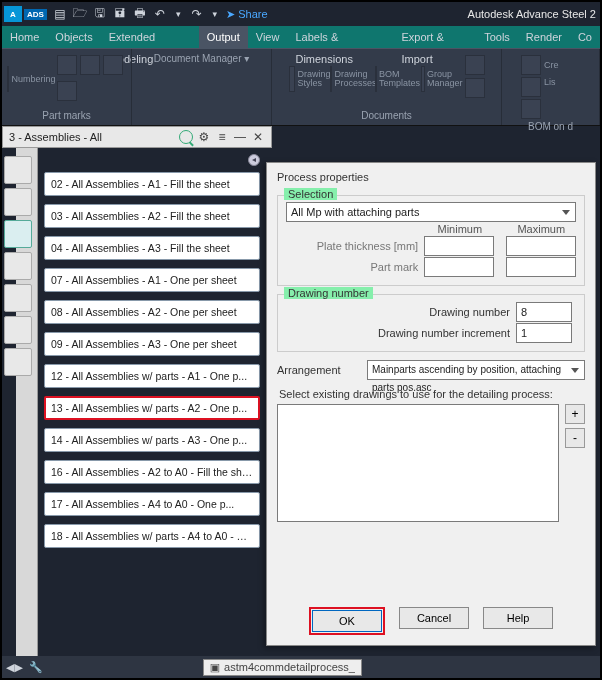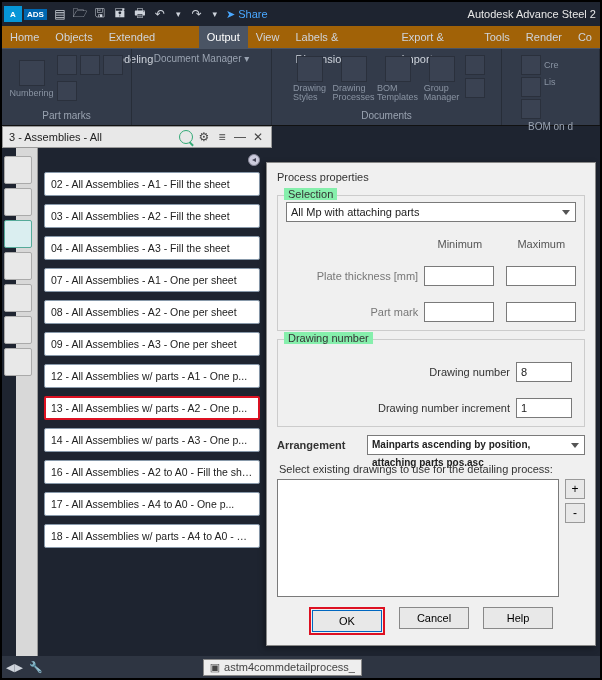--- a/index.html
+++ b/index.html
@@ -7,28 +7,28 @@
   .app-frame { position: absolute; inset: 0; border: 2px solid #000; background: #1e2430; }
   
   .titlebar { height: 24px; background: #1e2430; display: flex; align-items: center; color: #e8e8e8; font-size: 11px; }
   .app-icon { width: 18px; height: 16px; background: #0696d7; color: #fff; font-size: 8px; font-weight: bold; display: flex; align-items: center; justify-content: center; margin-left: 2px; }
   .ads-badge { background: #0067b1; color: #fff; font-size: 8px; padding: 1px 3px; margin-left: 2px; font-weight: bold; }
   .qat { display: flex; gap: 6px; margin-left: 6px; align-items: center; }
   .qat-icon { width: 14px; height: 14px; display: flex; align-items: center; justify-content: center; color: #cfd4dc; font-size: 12px; }
   .share-link { color: #4aa8ff; font-size: 11px; margin-left: 6px; display: flex; align-items: center; gap: 3px; }
   .app-title { margin-left: auto; margin-right: 4px; color: #e8e8e8; font-size: 11px; }
   
-  .menubar { height: 22px; background: #a16207; display: flex; align-items: flex-end; font-size: 11px; color: #cfd4dc; }
+  .menubar { height: 22px; background: #0f766e; display: flex; align-items: flex-end; font-size: 11px; color: #cfd4dc; }
   .menubar .tab { padding: 0 8px; height: 22px; line-height: 22px; cursor: pointer; }
   .menubar .tab.active { background: #4a5464; color: #fff; }
   
   .ribbon { height: 78px; background: #333b4a; display: flex; border-top: 1px solid #4a5464; border-bottom: 1px solid #111; }
   .ribbon-group { border-right: 1px solid #272d38; padding: 2px 6px; display: flex; flex-direction: column; justify-content: space-between; }
   .ribbon-group .icons { display: flex; gap: 4px; flex-wrap: wrap; align-content: flex-start; padding-top: 4px; justify-content: center;}
-  .ribbon-btn-lg { width: 42px; height: 48px; display:flex; flex-direction:column; align-items:center; justify-content:center; font-size:9px; color:#8a94a3; gap:2px;}
+  .ribbon-btn-lg { width: 42px; height: 48px; display:flex; align-items:center; justify-content:center; font-size:9px; color:#8a94a3; gap:2px;}
   .ribbon-btn-sm { width: 20px; height: 20px; background: #3a4252; border:1px solid #2a303c; }
   .ribbon-glyph { width:26px; height:26px; background:#3a4252; border:1px solid #2a303c; }
   .ribbon-group-label { font-size: 10px; color: #9aa3b1; text-align: center; padding: 2px 0; }
   
   .panel-header { height: 22px; background: #e8e8e8; display: flex; align-items: center; padding: 0 6px; font-size: 12px; color: #222; border:1px solid #999;}
   .panel-header .title { font-size: 11px; }
   .panel-header .tools { margin-left: auto; display: flex; gap: 4px; font-size: 12px; color:#444;}
   .panel-header .tool-icon { width:14px; height:14px; display:flex; align-items:center; justify-content:center;}
   .search-circle { width:14px; height:14px; border:1.5px solid #3a7; border-radius:50%; position:relative;}
   .search-circle::after{content:""; position:absolute; width:5px; height:1.5px; background:#3a7; transform:rotate(45deg); bottom:-1px; right:-2px;}
@@ -46,21 +46,21 @@
   .list-item { margin: 4px 6px 8px 6px; background:#fff; border:1px solid #89a; border-radius:2px; padding:5px 6px; font-size:10.5px; color:#222; white-space:nowrap; overflow:hidden; text-overflow:ellipsis; cursor:pointer;}
   .list-item.selected { border:2px solid #d12; padding:4px 5px;}
   .mid-dark { flex:1; background:#1e2430;}
   
   .dialog { position:absolute; top:160px; right:4px; width:330px; bottom:32px; background:#f0f0f0; border:1px solid #888; box-shadow:-2px 2px 6px rgba(0,0,0,.4);}
   .dialog .hdr { padding:8px 10px; font-size:11px; color:#333;}
   .group-box { margin:4px 10px 8px 10px; border:1px solid #ccc; padding:6px 8px 8px 8px; position:relative;}
   .group-box .legend { position:absolute; top:-8px; left:6px; background:#86efac; padding:0 4px; font-size:11px; color:#333;}
   .combo { width:100%; height:20px; background:#fff; border:1px solid #7a7a7a; font-size:11px; padding:0 18px 0 4px; position:relative; line-height:18px; color:#222;}
   .combo::after { content:""; position:absolute; right:5px; top:7px; border-left:4px solid transparent; border-right:4px solid transparent; border-top:5px solid #555;}
-  .row { display:flex; align-items:center; margin-top:16px; }
+  .row { display:flex; align-items:center; margin-top:1px; }
   .row .lbl { font-size:11px; color:#777; text-align:right; width:140px; padding-right:6px;}
   .row .lbl.dark { color:#333;}
   .row .col-h { width:70px; font-size:11px; color:#555; text-align:center;}
   .text-input { height:20px; background:#fff; border:1px solid #7a7a7a; font-size:11px; padding:0 4px; color:#222;}
   .arr-label { font-size:11px; color:#333; width:90px;}
   .big-list { margin:4px 10px; display:flex; gap:6px;}
   .big-list .box { flex:1; height:118px; background:#fff; border:1px solid #7a7a7a;}
   .pm-col { display:flex; flex-direction:column; gap:4px;}
   .pm-btn { width:20px; height:20px; background:#e8e8e8; border:1px solid #999; font-size:12px; line-height:18px; text-align:center; cursor:pointer;}
   .dlg-buttons { position:absolute; bottom:10px; left:0; right:0; display:flex; justify-content:center; gap:14px;}
@@ -256,21 +256,21 @@
       <div class="row">
         <div class="lbl dark" style="width:230px">Drawing number</div>
         <input class="text-input" style="width: 56px;" value="8">
       </div>
       <div class="row">
         <div class="lbl dark" style="width:230px">Drawing number increment</div>
         <input class="text-input" style="width: 56px;" value="1">
       </div>
     </div>
 
-    <div class="row" style="margin:6px 10px;font-weight:bold;">
+    <div class="row" style="margin:6px 10px;">
       <div class="arr-label">Arrangement</div>
       <div class="combo" style="flex:1; font-size:10px;">Mainparts ascending by position, attaching parts pos.asc</div>
     </div>
 
     <div class="lbl-block">Select existing drawings to use for the detailing process:</div>
     <div class="big-list">
       <div class="box"></div>
       <div class="pm-col">
         <div class="pm-btn">+</div>
         <div class="pm-btn">-</div>

